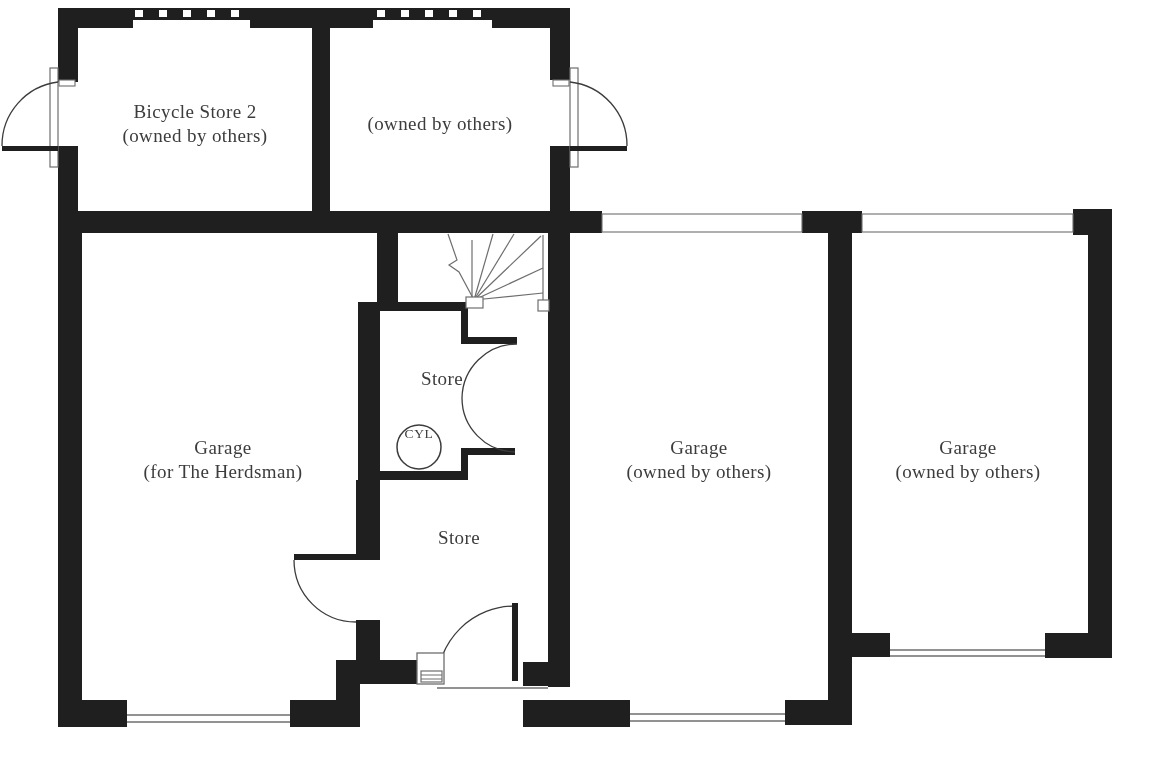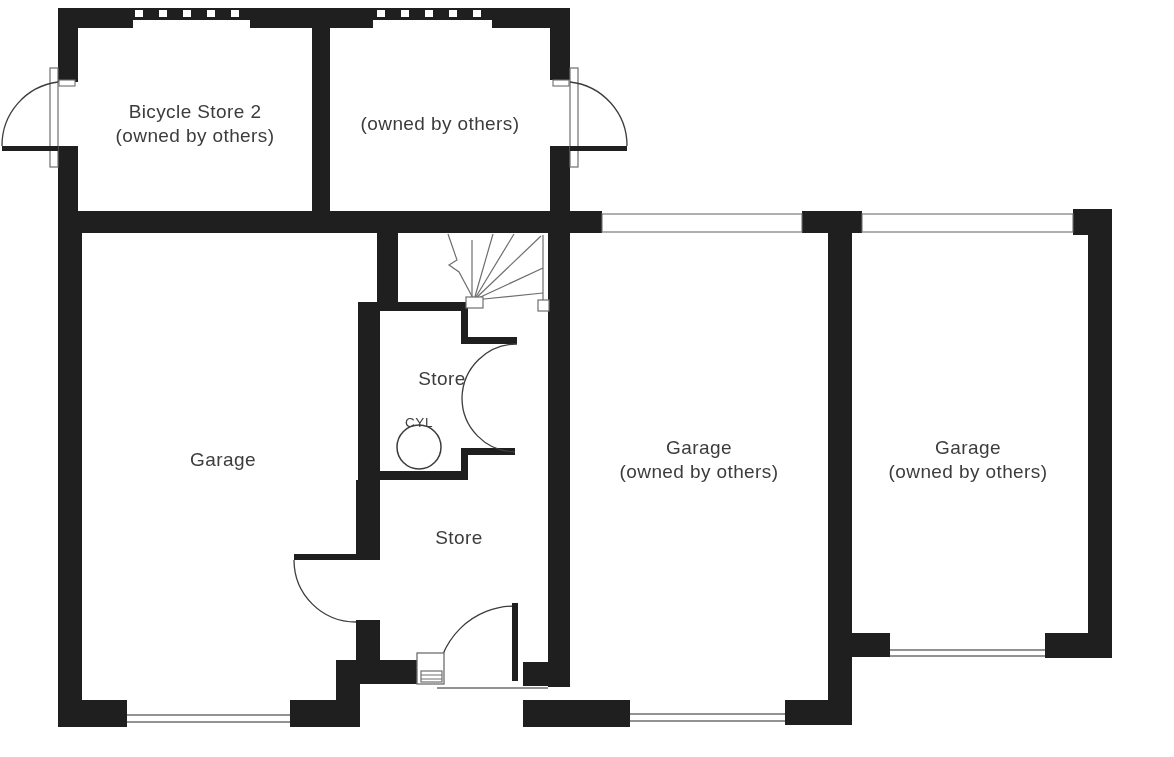--- a/index.html
+++ b/index.html
@@ -6,21 +6,21 @@
     --wall:#1f1f1f;
     --text:#3c3c3c;
     --thin-line:#6e6e6e;
     --bg:#ffffff;
   }
   html,body{margin:0;padding:0;background:var(--bg);}
   .plan-wrap{
     position:relative;
     width:1174px;height:757px;
     background:var(--bg);
-    font-family:Liberation Sans, sans-serif;
+    font-family:Liberation Serif, serif;
     overflow:hidden;
   }
   svg{position:absolute;left:0;top:0;}
   .room-label{
     position:absolute;
     transform:translate(-50%,-50%);
     text-align:center;
     color:var(--text);
     font-size:19px;
     line-height:24px;
@@ -162,27 +162,28 @@
     <div>Bicycle Store 2</div>
     <div>(owned by others)</div>
   </div>
 
   <div class="room-label" style="left:440px;top:124px;">
     <div>(owned by others)</div>
   </div>
 
   <div class="room-label" style="left:223px;top:460px;">
     <div>Garage</div>
+    <div>(for The Herdsman)</div>
   </div>
 
   <div class="room-label" style="left:421px;top:379px;margin-left:21px;">
     <div>Store</div>
   </div>
 
-  <div class="cyl-label" style="left:419px;top:422px;text-align:right;">CYL</div>
+  <div class="cyl-label" style="left:419px;top:434px;text-align:right;">CYL</div>
 
   <div class="room-label" style="left:459px;top:538px;">
     <div>Store</div>
   </div>
 
   <div class="room-label" style="left:699px;top:460px;">
     <div>Garage</div>
     <div>(owned by others)</div>
   </div>
 

